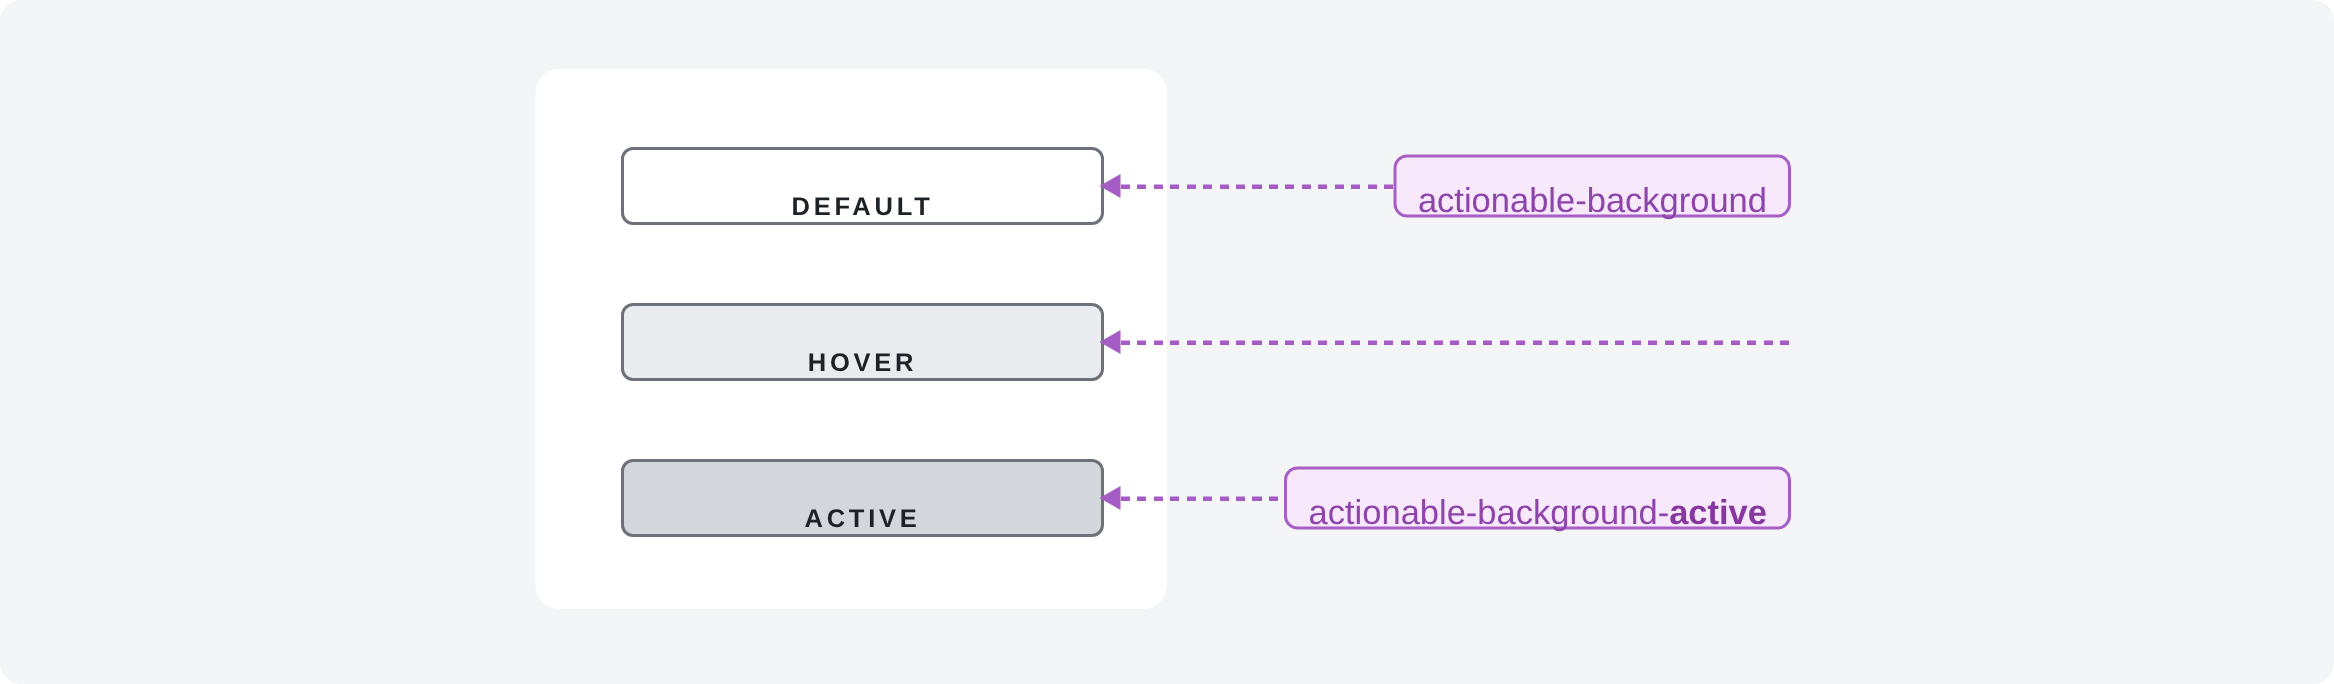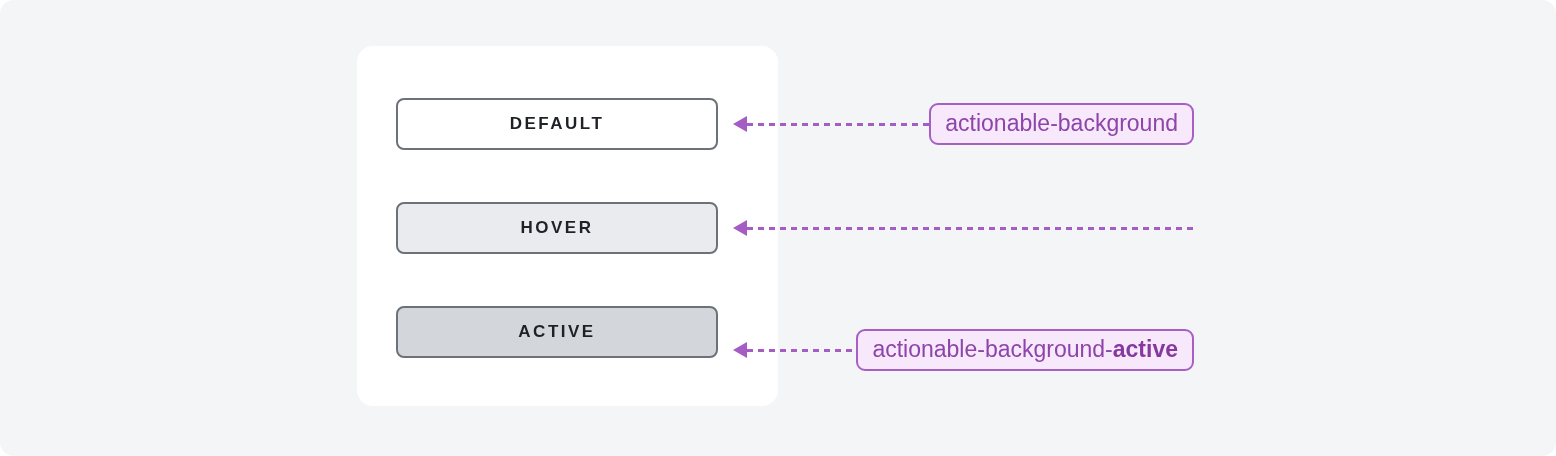--- a/index.html
+++ b/index.html
@@ -21,44 +21,44 @@
   }
   .card {
     position: absolute;
     left: 357px; top: 46px;
     width: 421px; height: 360px;
     background: #ffffff;
     border-radius: 16px;
   }
   .swatch {
     position: absolute;
-    left: 396px;
+    left: 414px;
     width: 322px; height: 52px;
     border: 2px solid #6d727a;
     border-radius: 8px;
-    display: flex; align-items: center; justify-content: center;
+    display: flex; align-items: flex-end; justify-content: center;
   }
   .swatch-1 { top: 98px; }
   .swatch-2 { top: 202px; }
   .swatch-3 { top: 306px; }
   .swatch .state-label {
     font-size: 17px;
     font-weight: 700;
     letter-spacing: 2.5px;
     color: #1e2126;
   }
   .connector {
     position: absolute;
     left: 733px; right: 362px;
     height: 42px;
     display: flex; align-items: center;
   }
   .connector-1 { top: 103px; }
   .connector-2 { top: 207px; }
-  .connector-3 { top: 329px; text-align: right; }
+  .connector-3 { top: 311px; text-align: right; }
   .arrowhead {
     width: 0; height: 0;
     border-top: 8px solid transparent;
     border-bottom: 8px solid transparent;
     border-right: 14px solid #a55cc5;
     flex: 0 0 auto;
   }
   .dash-line {
     flex: 1 1 auto;
     height: 3px;
@@ -66,21 +66,21 @@
   }
   .badge {
     flex: 0 0 auto;
     height: 42px;
     border: 2.5px solid #a75fc6;
     border-radius: 9px;
     background: #f7e8fb;
     color: #8d44ab;
     font-size: 23px;
     line-height: 37px;
-    padding: 0 14px;
+    padding: 10px 14px;
     white-space: nowrap;
   }
   .badge b { font-weight: 700; color: #87389f; }
 </style>
 </head>
 <body>
 
 <div class="stage">
   <div class="panel"></div>
   <div class="card"></div>

